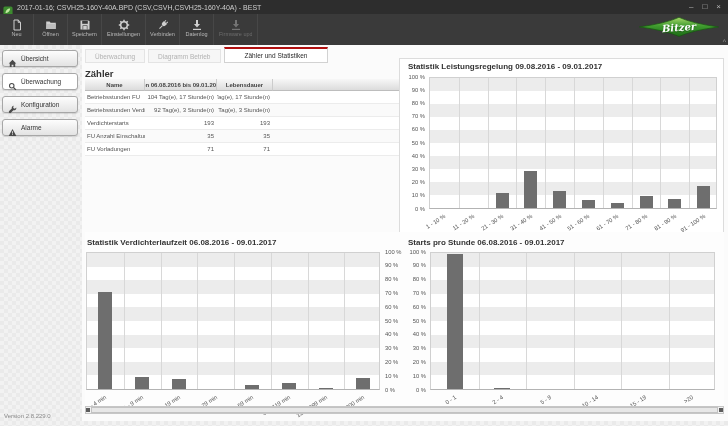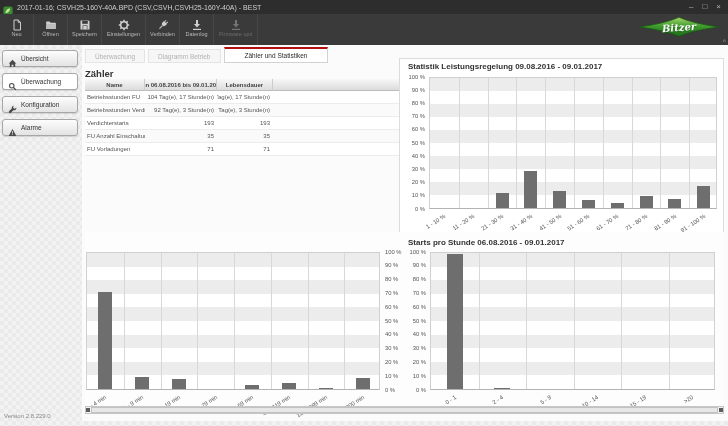--- a/index.html
+++ b/index.html
@@ -316,20 +316,21 @@
         <div class="xlab" style="left: 2px; top: 155px;">21 - 30 %</div>
         <div class="xlab" style="left: 30.8px; top: 155px;">31 - 40 %</div>
         <div class="xlab" style="left: 59.6px; top: 155px;">41 - 50 %</div>
         <div class="xlab" style="left: 88.4px; top: 155px;">51 - 60 %</div>
         <div class="xlab" style="left: 117.2px; top: 155px;">61 - 70 %</div>
         <div class="xlab" style="left: 146px; top: 155px;">71 - 80 %</div>
         <div class="xlab" style="left: 174.8px; top: 155px;">81 - 90 %</div>
         <div class="xlab" style="left: 203.6px; top: 155px;">91 - 100 %</div>
       </div>
     <div class="chart" id="chart1" style="left: 85px; top: 189px; width: 320px; height: 172px;">
+      <div class="chart-title" style="left:2px;top:4px;">Statistik Verdichterlaufzeit 06.08.2016 - 09.01.2017</div>
     <div class="plot" style="left: 1px; top: 18px; width: 294px; height: 138px;">
           <div class="vline" style="left: 37px;"></div>
           <div class="vline" style="left: 74px;"></div>
           <div class="vline" style="left: 110px;"></div>
           <div class="vline" style="left: 147px;"></div>
           <div class="vline" style="left: 184px;"></div>
           <div class="vline" style="left: 221px;"></div>
           <div class="vline" style="left: 257px;"></div>
           <div class="bar" style="background: rgb(110, 110, 110); left: 11px; width: 14px; height: 97px;"></div>
           <div class="bar" style="background: rgb(110, 110, 110); left: 48px; width: 14px; height: 12px;"></div>

